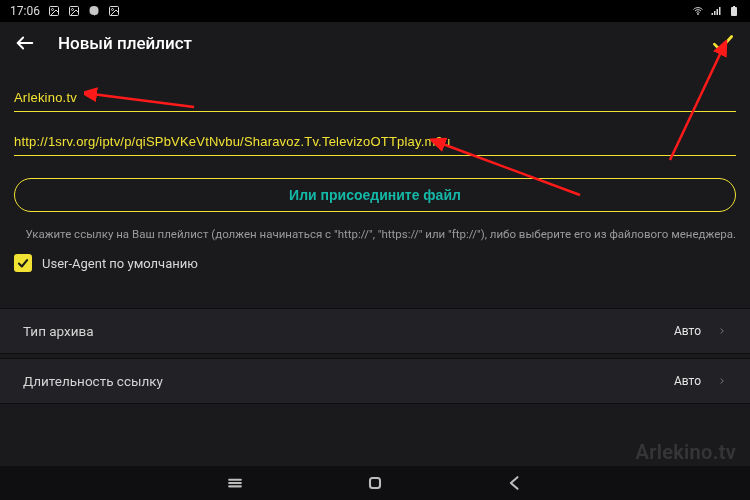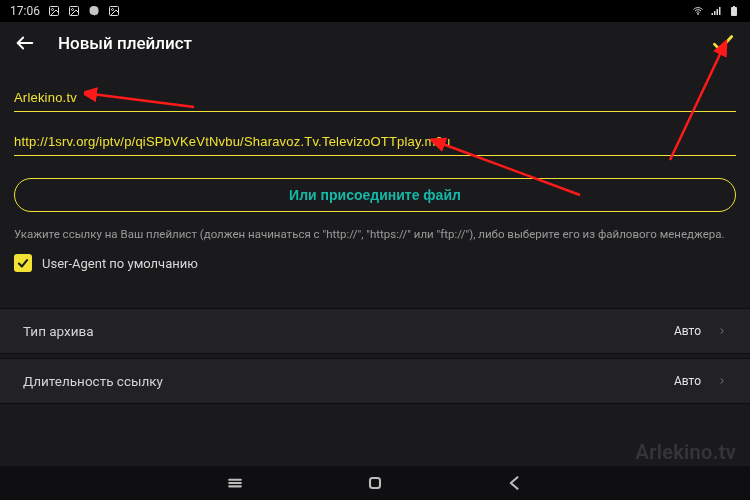--- a/index.html
+++ b/index.html
@@ -71,20 +71,21 @@
     font-size: 14px;
     font-weight: 600;
     cursor: pointer;
   }
 
   .hint {
     font-size: 11.5px;
     color: #9a9a9a;
     margin-top: 14px;
     line-height: 1.4;
+    text-align: right;
   }
 
   .checkbox-row {
     display: flex;
     align-items: center;
     margin-top: 12px;
     margin-bottom: 24px;
     cursor: pointer;
   }
   .checkbox-box {

